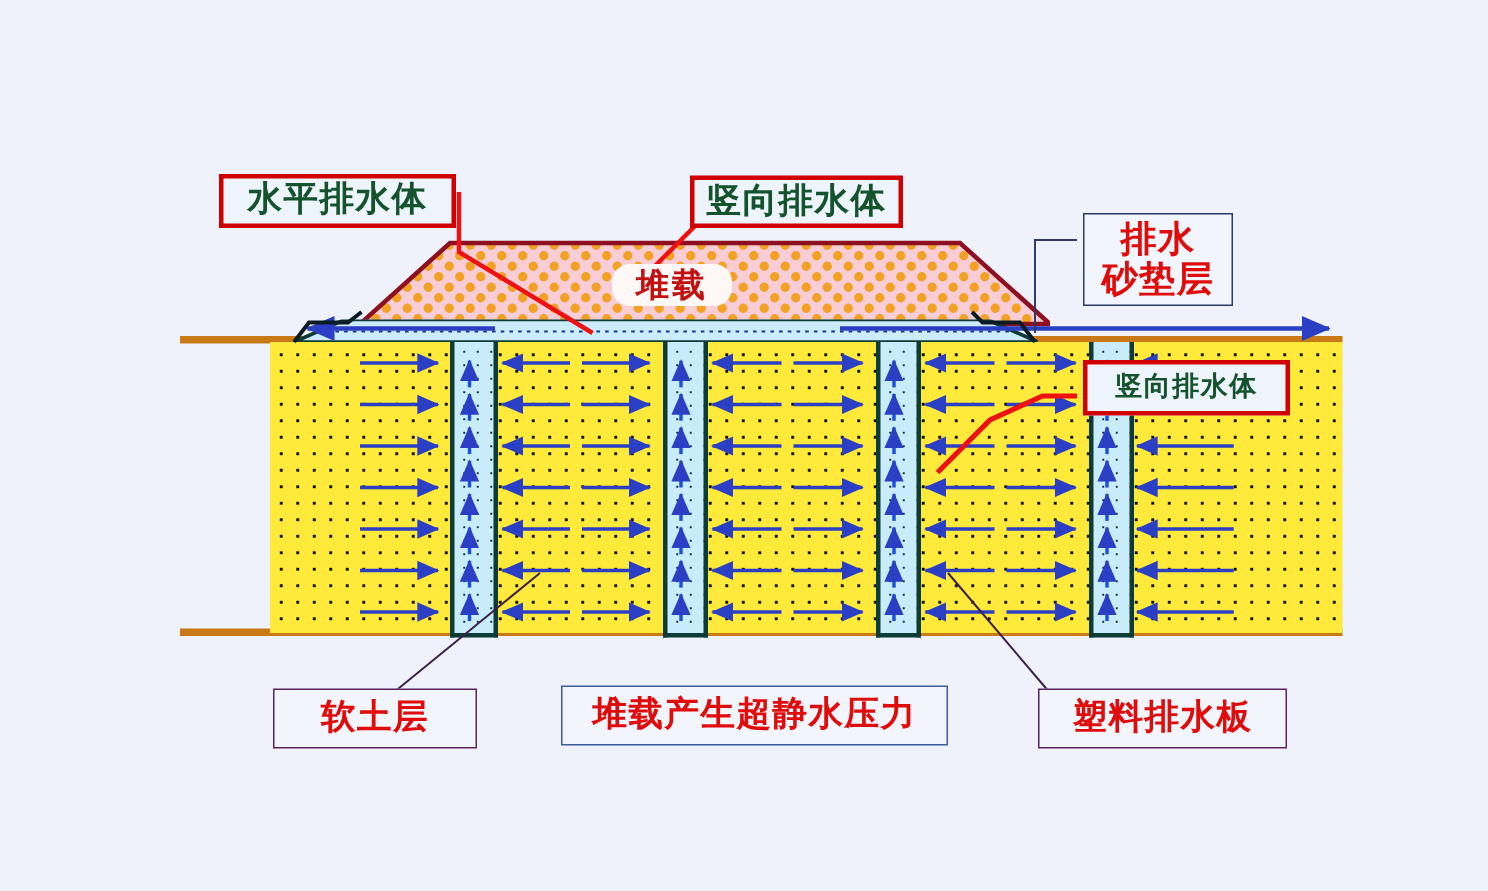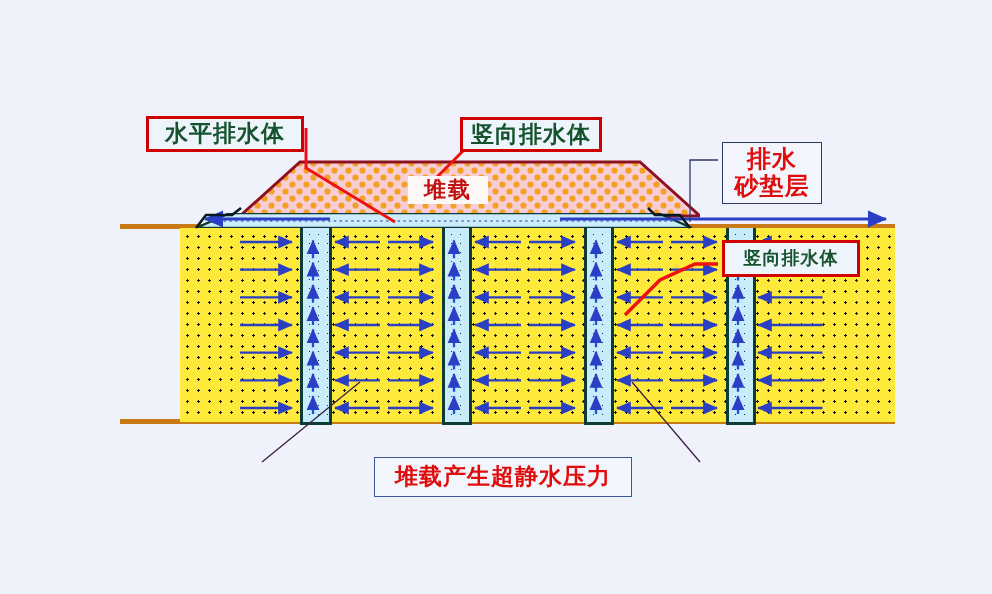--- a/index.html
+++ b/index.html
@@ -49,20 +49,21 @@
     background:#f2f5fc;
     color:#e00b0b;
   }
   .plain-red{
     position:absolute;
     color:#c11111;
     font-weight:bold;
     background:#fdf8f6;
     display:flex;align-items:center;justify-content:center;
     letter-spacing:2px;
+    border-radius:12px;
   }
 
   
   .ground-line{
     position:absolute;
     background:#c97a16;
     height:5px;
   }
 
   
@@ -272,17 +273,19 @@
 
   <div class="label-box lb-blue-on-red" style="left:460px;top:117px;width:142px;height:35px;font-size:23px;">竖向排水体</div>
 
   <div class="plain-red" style="left:408px;top:176px;width:80px;height:28px;font-size:22px;">堆载</div>
 
   <div class="label-box lb-red-on-navy" style="left:722px;top:142px;width:100px;height:62px;font-size:24px;">排水
 砂垫层</div>
 
   <div class="label-box lb-blue-on-red" style="left:722px;top:240px;width:138px;height:37px;font-size:18px;">竖向排水体</div>
 
+  <div class="label-box lb-red-on-purple" style="left:182px;top:459px;width:136px;height:40px;font-size:23px;">软土层</div>
 
   <div class="label-box lb-red-on-blue" style="left:374px;top:457px;width:258px;height:40px;font-size:23px;text-align:right;">堆载产生超静水压力</div>
 
+  <div class="label-box lb-red-on-purple" style="left:692px;top:459px;width:166px;height:40px;font-size:23px;">塑料排水板</div>
 
 </div>
 
 </body></html>

